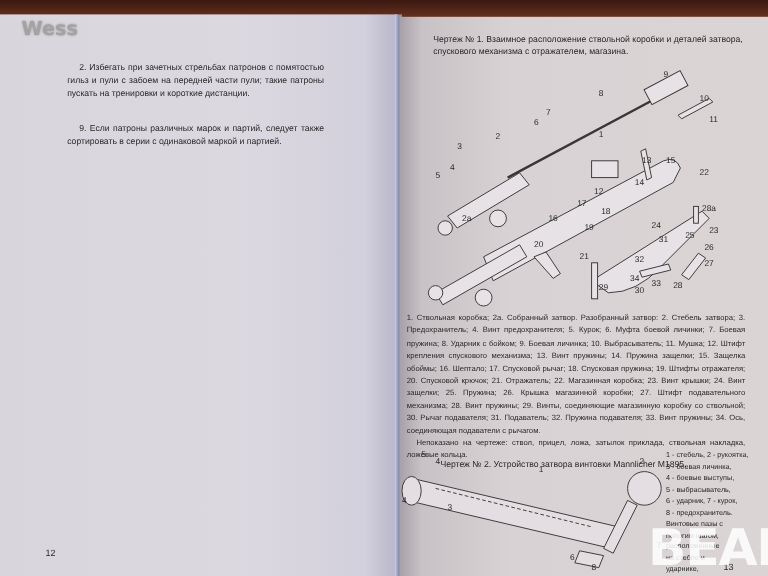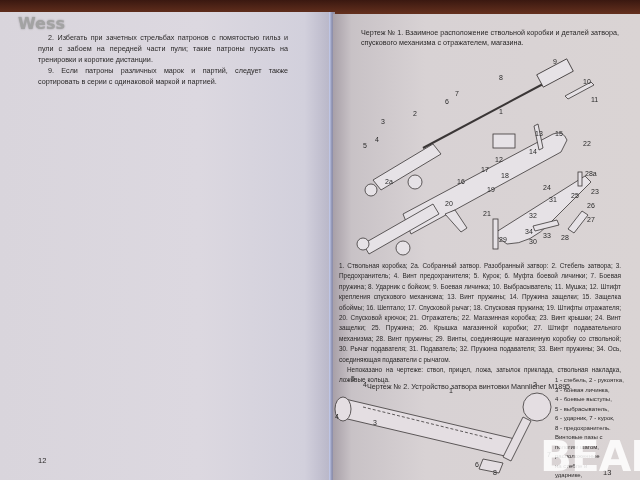--- a/index.html
+++ b/index.html
@@ -3,21 +3,21 @@
 <meta charset="utf-8">
 <style>
   html,body{margin:0;padding:0;}
   body{width:640px;height:480px;overflow:hidden;background:#5a2a1a;position:relative;font-family:"Liberation Sans",sans-serif;}
   .bg-top{position:absolute;left:0;top:0;width:640px;height:16px;background:linear-gradient(#3a1810,#6b3420);}
   .page{position:absolute;top:12px;height:470px;}
   .page-left{left:0;width:331px;background:linear-gradient(90deg,#d9d5dc 0%,#dcd8e0 60%,#d2d0dc 92%,#b8b6c8 100%);}
   .page-right{left:333px;width:307px;top:14px;background:linear-gradient(90deg,#a8a0a8 0%,#c8c2c6 6%,#d8d2d4 30%,#dad4d4 100%);}
   .gutter{position:absolute;left:329px;top:12px;width:6px;height:470px;background:linear-gradient(90deg,#c8d0f0,#8c90b0,#9a8e98);}
   .txt{color:#2a2828;font-size:7.2px;line-height:11px;}
-  .para{text-indent:10px;text-align:justify;margin:0;}
+  .para{text-indent:10px;text-align:justify;margin:18px;}
   .left-body{position:absolute;left:38px;top:20px;width:250px;}
   .pagenum{position:absolute;font-size:7.5px;color:#2c2a2a;}
   .watermark{position:absolute;left:18px;top:14px;font-family:"DejaVu Sans",sans-serif;font-weight:bold;font-size:16px;color:#a3a3a3;text-shadow:0 0 2px rgba(0,0,0,.3);}
   .caption{position:absolute;color:#2a2828;font-size:7.2px;line-height:10px;}
   .legend{position:absolute;left:6px;top:247px;width:282px;color:#2a2828;font-size:6.4px;line-height:10.4px;text-align:justify;}
   .note{text-indent:8px;}
   .diagram{position:absolute;}
   .bear{position:absolute;left:540px;top:432px;font-family:"DejaVu Sans",sans-serif;font-weight:bold;font-size:42px;color:rgba(255,255,255,.85);letter-spacing:-1px;}
   .fig2legend{position:absolute;left:222px;top:17px;width:82px;font-size:6px;line-height:9.5px;color:#2a2828;}
   .lbl{font-size:7px;fill:#2a2a2a;font-family:"Liberation Sans",sans-serif;}

